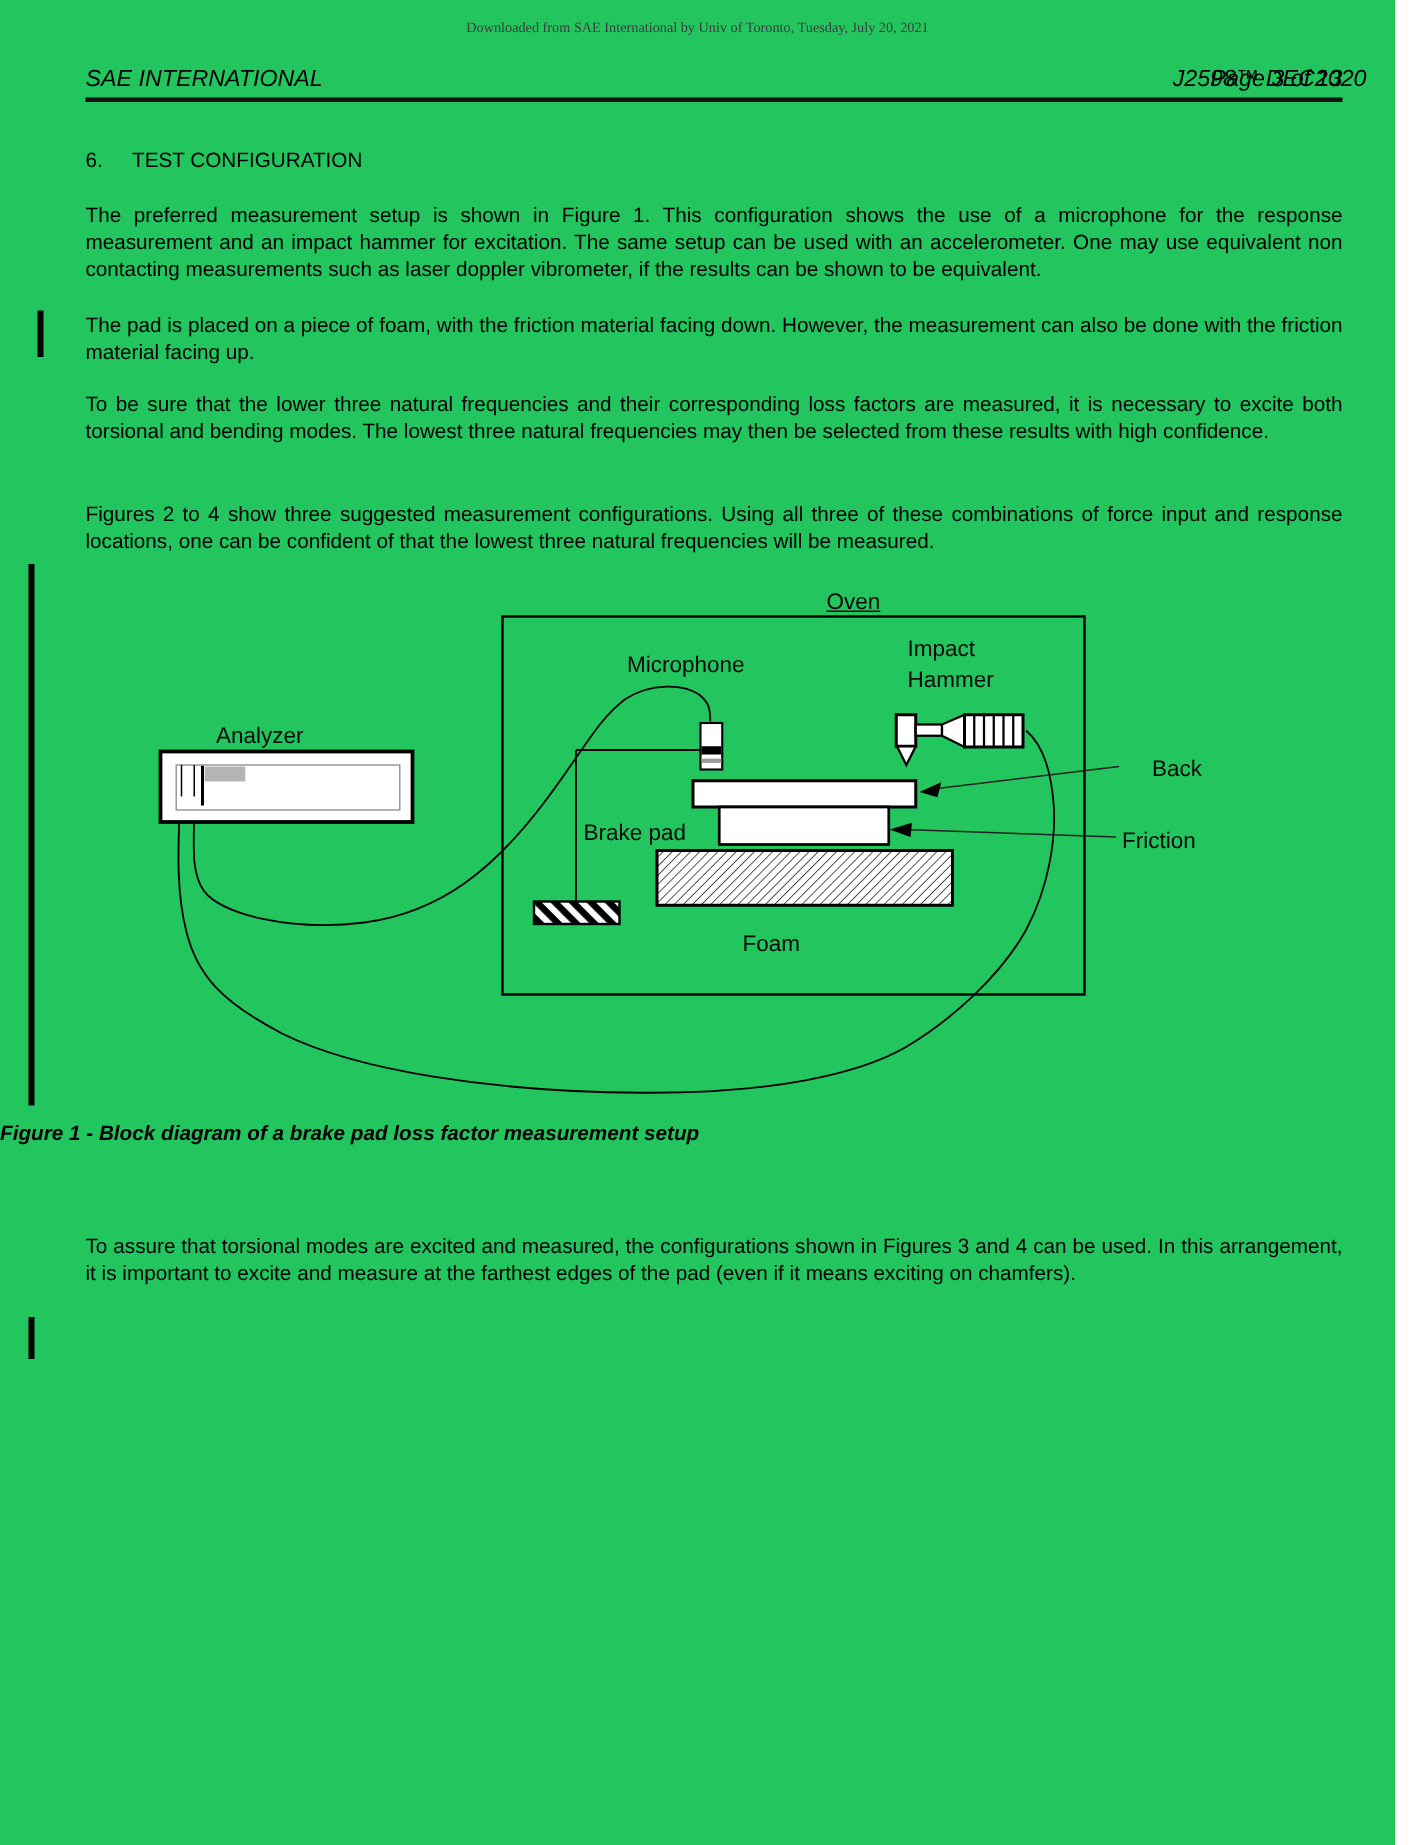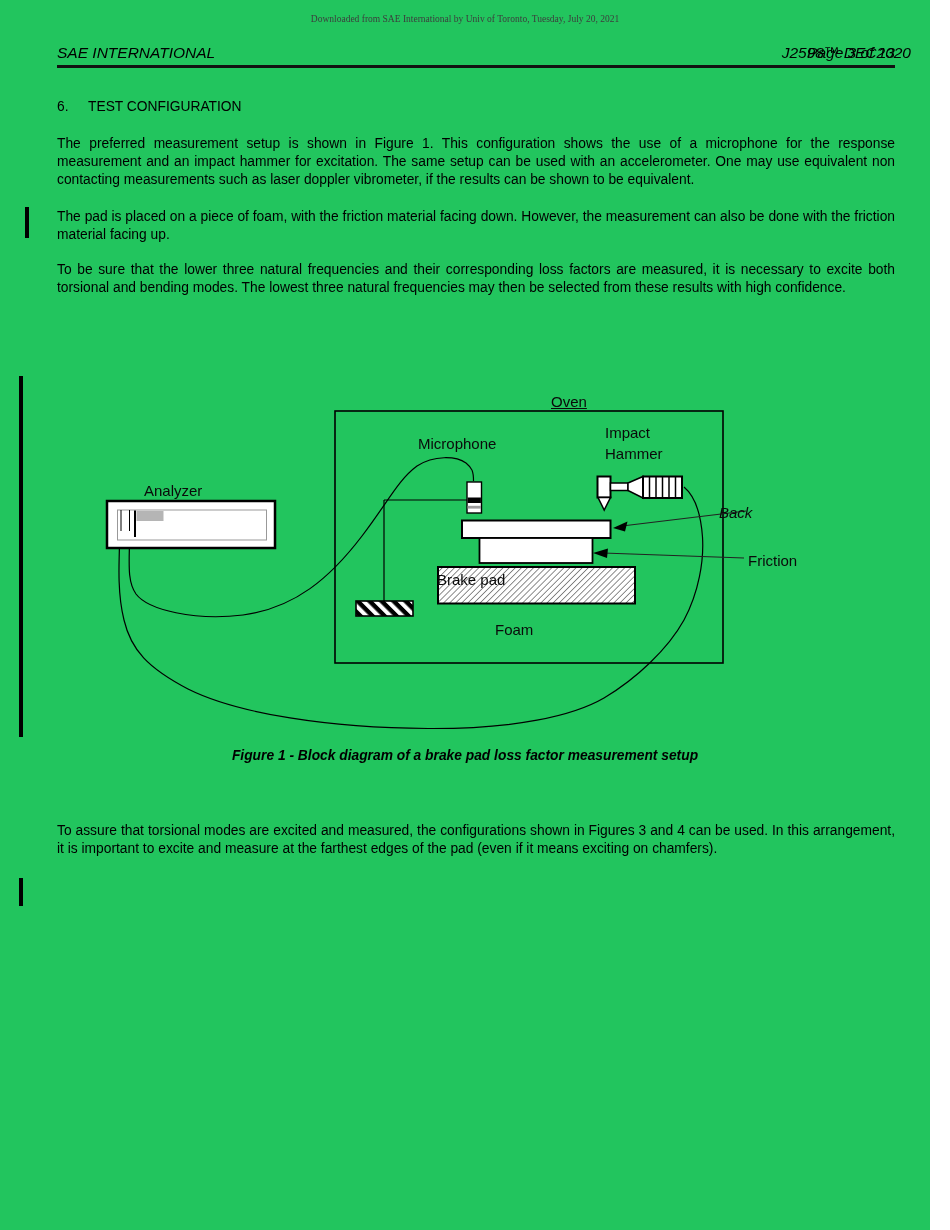--- a/index.html
+++ b/index.html
@@ -21,25 +21,25 @@
   .changebar{position:absolute;width:4px;background:#000;}
   .cb1{left:25px;top:207px;height:31px;}
   .cb2{left:19px;top:376px;height:361px;}
   .cb3{left:19px;top:878px;height:28px;}
   .figsvg{position:absolute;left:0;top:0;width:950px;height:1230px;pointer-events:none;}
   .figlabel{position:absolute;font-size:15px;line-height:21px;white-space:nowrap;color:#0a0a0a;}
   .lbl-oven{left:551px;top:391px;text-decoration:underline;}
   .lbl-mic{left:418px;top:433px;}
   .lbl-hammer{left:605px;top:422px;}
   .lbl-analyzer{left:144px;top:480px;}
-  .lbl-brakepad{left:389px;top:569px;margin-left:48px;}
-  .lbl-back{left:719px;top:502px;font-style:italic;}
+  .lbl-brakepad{left:389px;top:545px;}
+  .lbl-back{left:768px;top:502px;}
   .lbl-friction{left:748px;top:550px;}
   .lbl-foam{left:495px;top:619px;}
-  .caption{position:absolute;top:748px;left:0;width:100%;text-align:center;
+  .caption{position:absolute;top:748px;left:0;width:100%;
         font-size:13.8px;font-weight:bold;font-style:italic;}
 </style>
 </head>
 <body>
 
 <div class="page">
 
   <div class="watermark">Downloaded from SAE International by Univ of Toronto, Tuesday, July 20, 2021</div>
 
   <div class="hdr">
@@ -49,20 +49,21 @@
   </div>
   <div class="hdr-rule"></div>
 
   <div class="sec-heading">
     <span class="sec-num">6.</span><span>TEST CONFIGURATION</span>
   </div>
 
   <div class="para p1">The preferred measurement setup is shown in Figure 1. This configuration shows the use of a microphone for the response measurement and an impact hammer for excitation. The same setup can be used with an accelerometer. One may use equivalent non contacting measurements such as laser doppler vibrometer, if the results can be shown to be equivalent.</div>
   <div class="para p2">The pad is placed on a piece of foam, with the friction material facing down. However, the measurement can also be done with the friction material facing up.</div>
   <div class="para p3">To be sure that the lower three natural frequencies and their corresponding loss factors are measured, it is necessary to excite both torsional and bending modes. The lowest three natural frequencies may then be selected from these results with high confidence.</div>
+  <div class="para p4">Figures 2 to 4 show three suggested measurement configurations. Using all three of these combinations of force input and response locations, one can be confident of that the lowest three natural frequencies will be measured.</div>
   <div class="para p6">To assure that torsional modes are excited and measured, the configurations shown in Figures 3 and 4 can be used. In this arrangement, it is important to excite and measure at the farthest edges of the pad (even if it means exciting on chamfers).</div>
 
   <div class="changebar cb1"></div>
   <div class="changebar cb2"></div>
   <div class="changebar cb3"></div>
 
   <svg class="figsvg" viewBox="0 0 950 1230" xmlns="http://www.w3.org/2000/svg">
     <defs>
       <pattern id="foamHatch" width="4.3" height="4.3" patternUnits="userSpaceOnUse" patternTransform="rotate(-45)">
         <rect width="4.3" height="4.3" fill="#ffffff"></rect>

